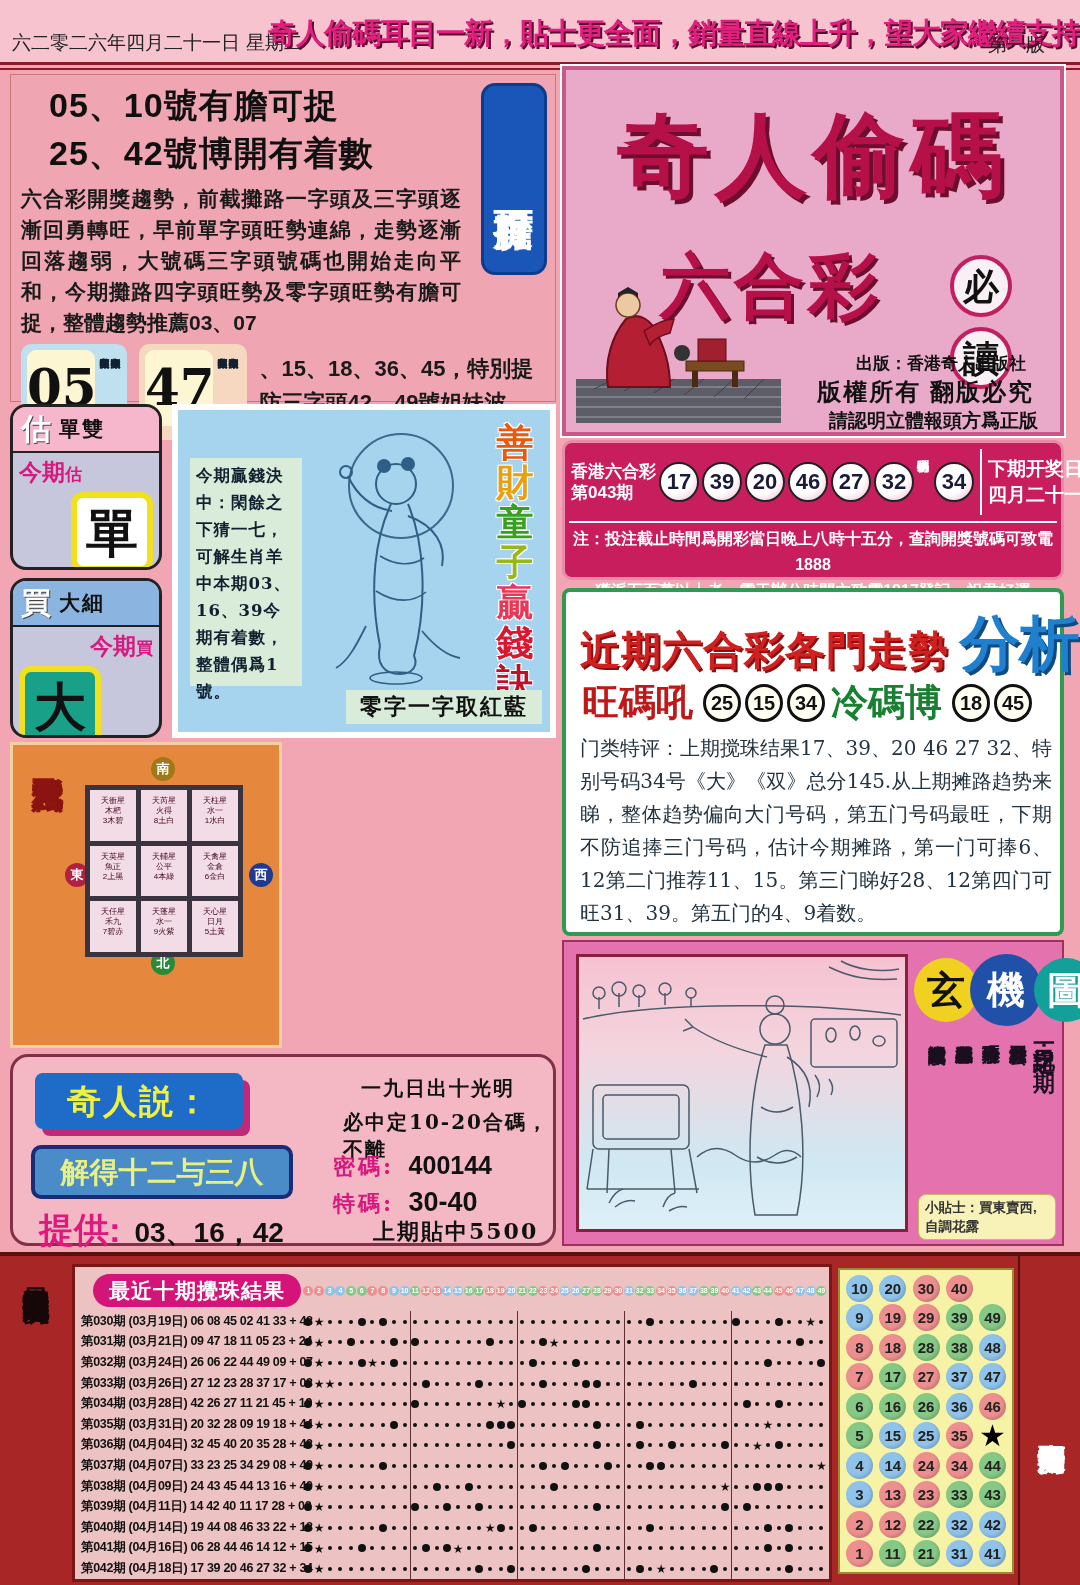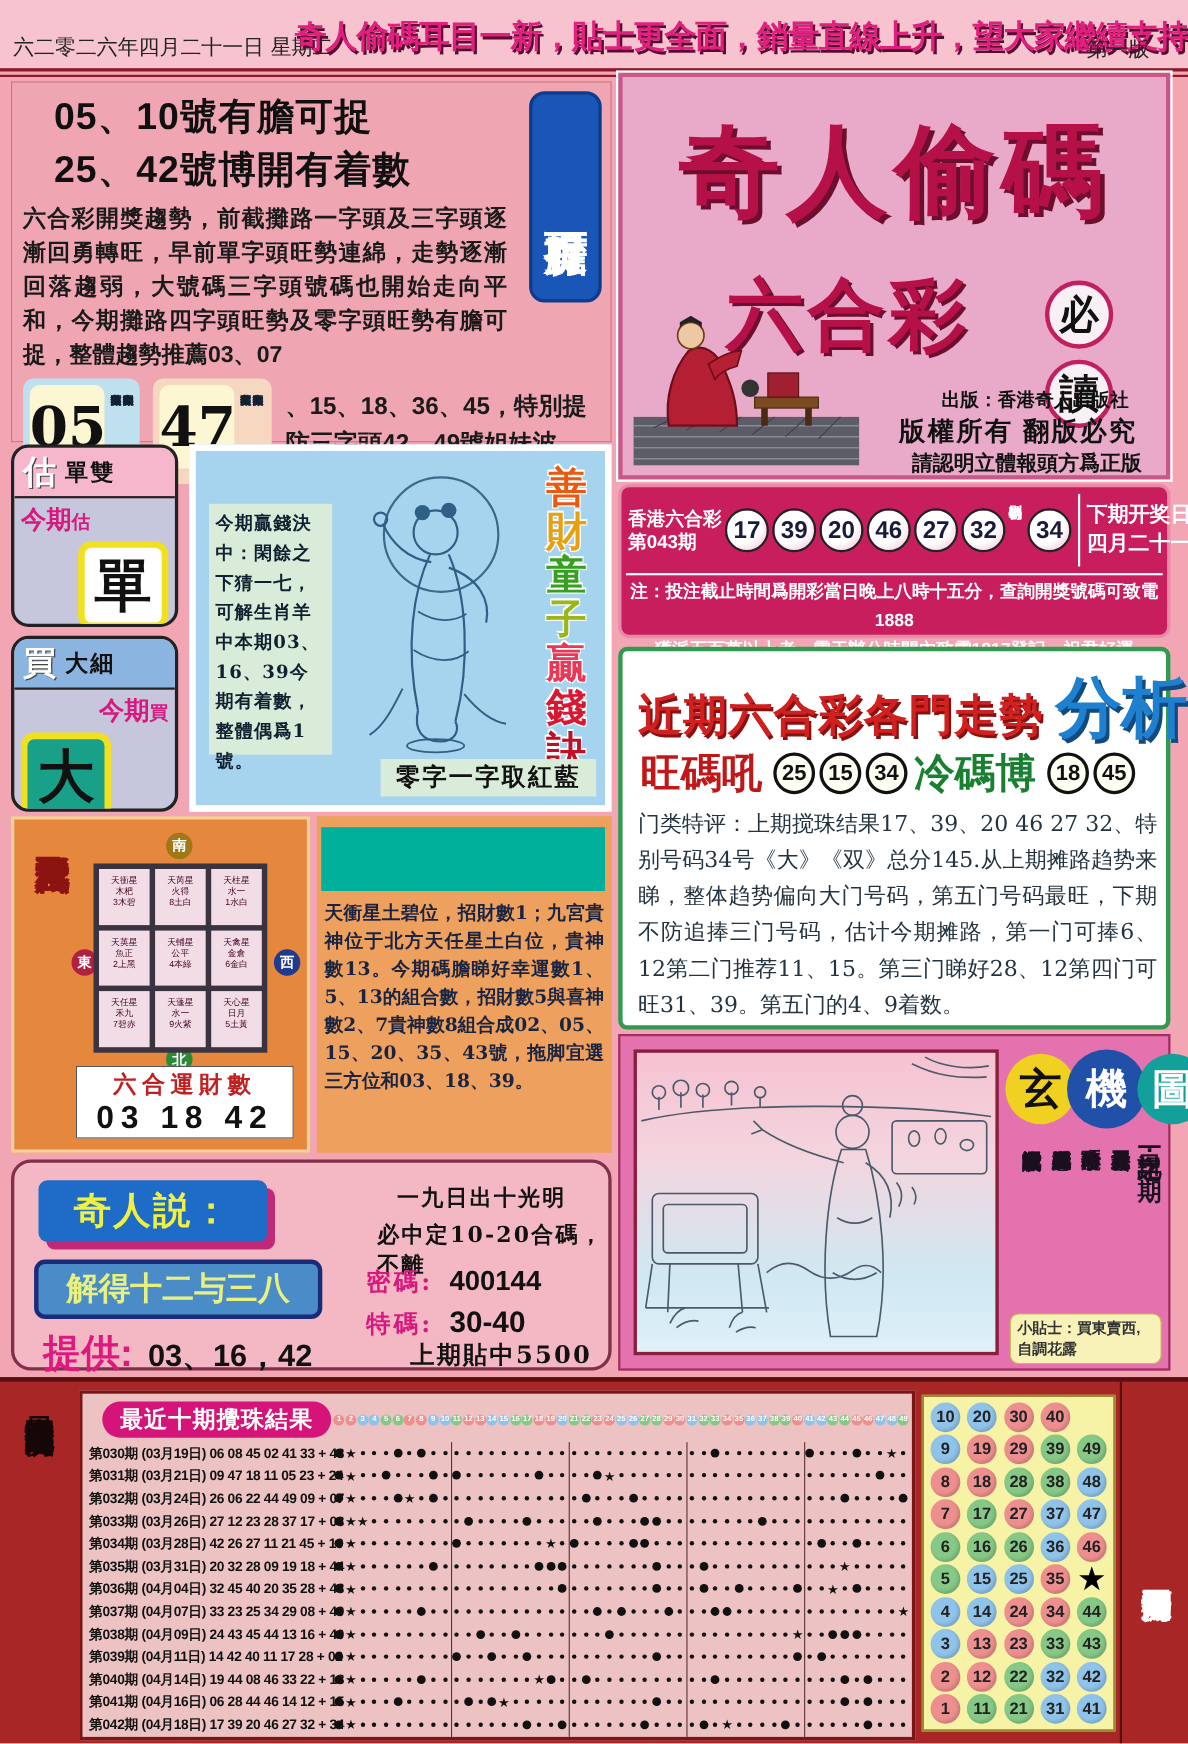--- a/index.html
+++ b/index.html
@@ -303,30 +303,22 @@
           <div>天蓬星</div>
           <div>水一</div>
           <div>9火紫</div>
         </div>
         <div class="np-cell">
           <div>天心星</div>
           <div>日月</div>
           <div>5土黃</div>
         </div>
       </div>
-    <div class="abs np-wealth">
-      <div class="np-wl1">六合運財數</div>
-      <div class="np-wl2">03 18 42</div>
-    </div>
   </div>
 
-  <div class="abs nptext">
-    <div class="abs np-redact"></div>
-    <div class="abs np-body">天衝星土碧位，招財數1；九宮貴神位于北方天任星土白位，貴神數13。今期碼膽睇好幸運數1、5、13的組合數，招財數5與喜神數2、7貴神數8組合成02、05、15、20、35、43號，拖脚宜選三方位和03、18、39。</div>
-  </div>
 
   <div class="abs qbox">
     <div class="abs q-title">奇人説：</div>
     <div class="abs q-answer">解得十二与三八</div>
     <div class="abs q-provide">
       <span class="lab">提供:</span>
       <span>03、16，42</span>
     </div>
     <div class="abs q-poem" style="left:348px;top:18px;">一九日出十光明</div>
     <div class="abs q-poem" style="left:330px;top:52px;">必中定10-20合碼，不離</div>

